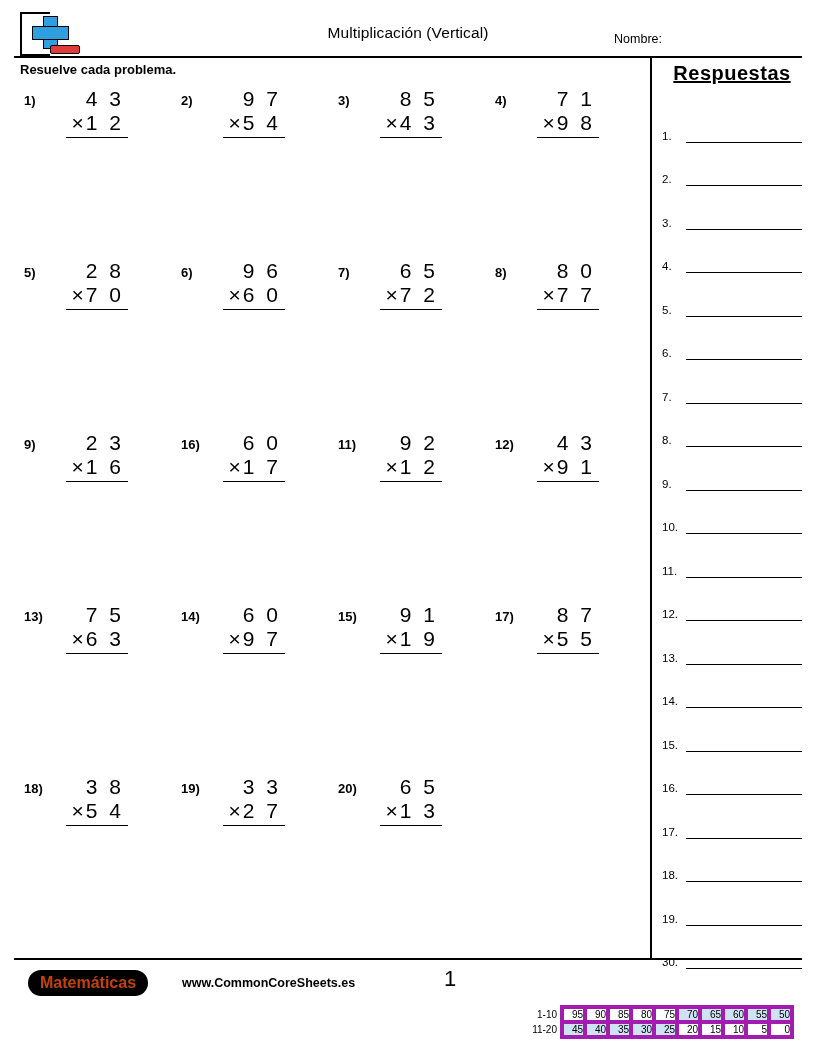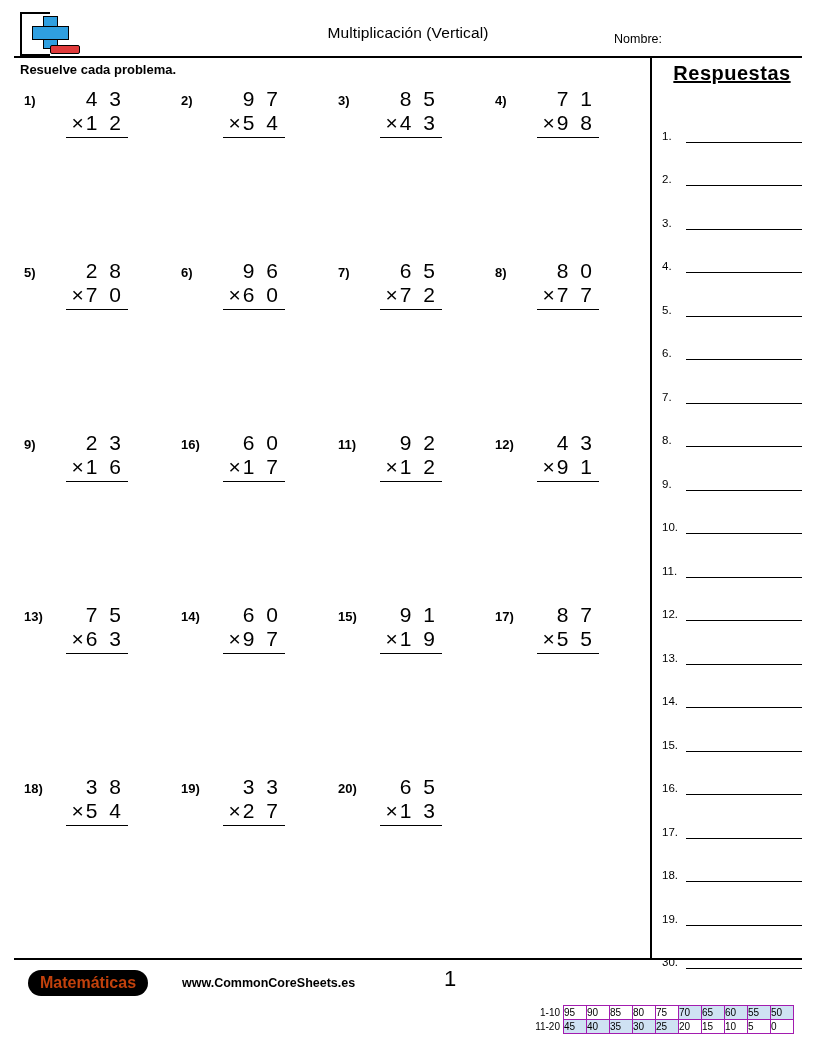--- a/index.html
+++ b/index.html
@@ -218,24 +218,24 @@
   }
   .scale {
     position: absolute;
     right: 8px;
     top: 8px;
     border-collapse: collapse;
     font-size: 10px;
     margin-top: 37px;
   }
   .scale td {
-    border: 1px solid #a21caf;
+    border: 4px solid #a21caf;
     width: 23px;
     height: 14px;
-    text-align: left;
+    text-align: right;
     padding: 0;
   }
   .scale td.lbl {
     width: 34px;
     border: none;
     text-align: right;
     padding-right: 3px;
   }
   .scale td.hi { background: #cfe2f3; }
 </style>

